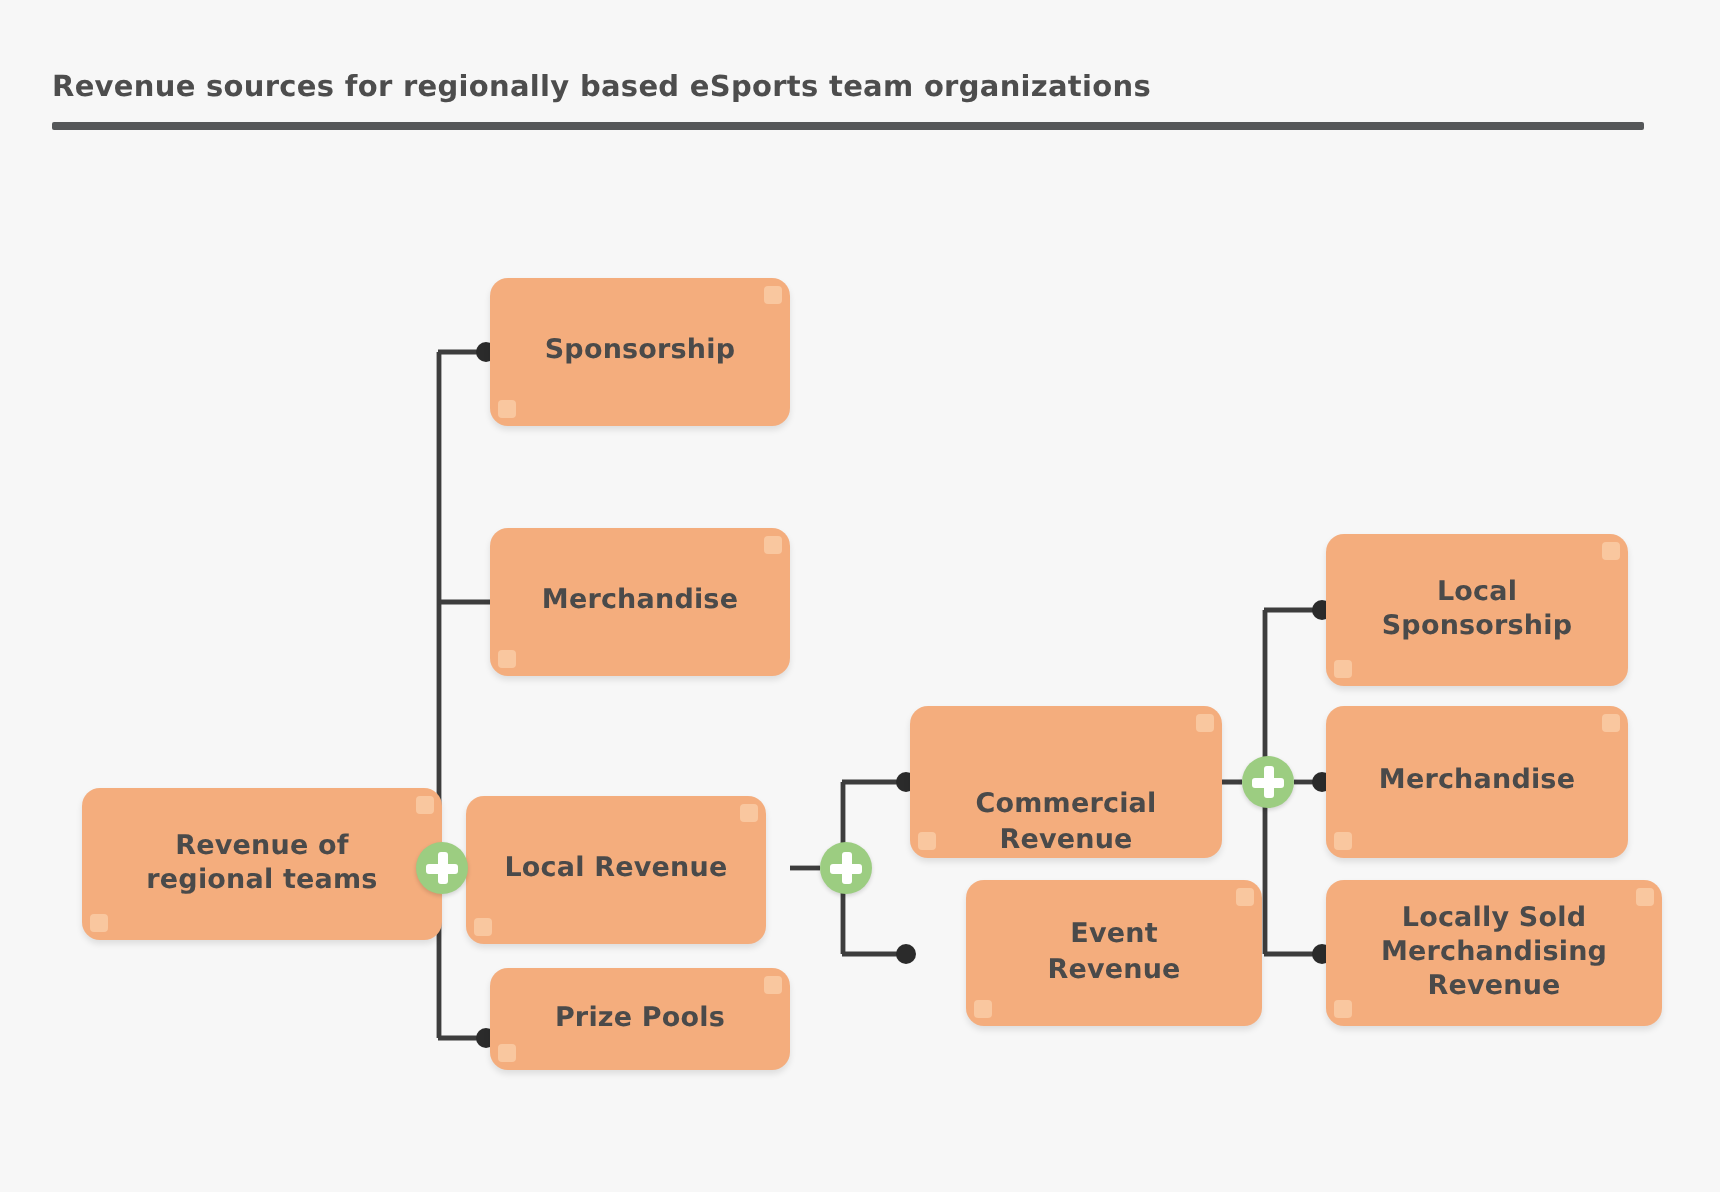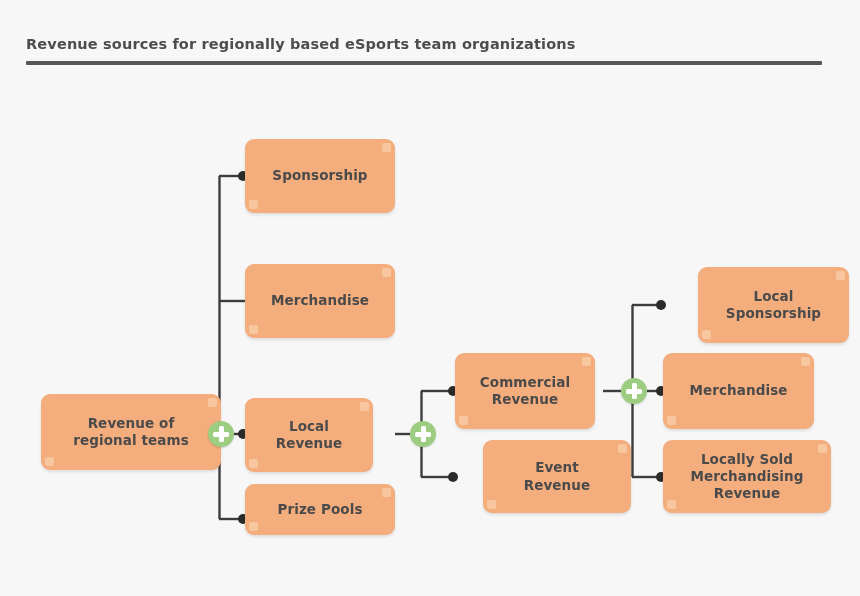--- a/index.html
+++ b/index.html
@@ -183,37 +183,37 @@
   </div>
 
   <div class="node" style="left:245px; top:139px; width:150px; height:74px;">
     <div class="node-label">Sponsorship</div>
   </div>
 
   <div class="node" style="left:245px; top:264px; width:150px; height:74px;">
     <div class="node-label">Merchandise</div>
   </div>
 
-  <div class="node" style="left:245px; top:398px; width:128px; height:74px;">
+  <div class="node" style="left:233px; top:398px; width:150px; height:74px;">
     <div class="node-label">Local Revenue</div>
   </div>
 
   <div class="node" style="left:245px; top:484px; width:150px; height:51px;">
     <div class="node-label">Prize Pools</div>
   </div>
 
-  <div class="node" style="left:455px; top:353px; width:140px; height:76px;">
+  <div class="node" style="left:455px; top:353px; width:156px; height:76px;align-items:flex-end;">
     <div class="node-label">Commercial<br>Revenue</div>
   </div>
 
   <div class="node" style="left:455px; top:440px; width:148px; height:73px;margin-left:28px;">
     <div class="node-label">Event<br>Revenue</div>
   </div>
 
-  <div class="node" style="left:663px; top:267px; width:151px; height:76px;margin-left:35px;">
+  <div class="node" style="left:663px; top:267px; width:151px; height:76px;">
     <div class="node-label">Local<br>Sponsorship</div>
   </div>
 
   <div class="node" style="left:663px; top:353px; width:151px; height:76px;">
     <div class="node-label">Merchandise</div>
   </div>
 
   <div class="node" style="left:663px; top:440px; width:168px; height:73px;">
     <div class="node-label">Locally Sold<br>Merchandising<br>Revenue</div>
   </div>

